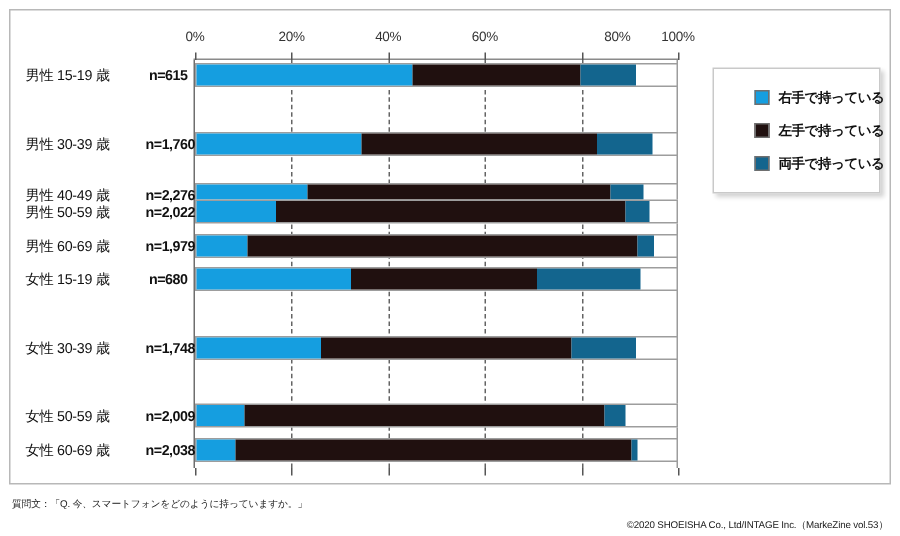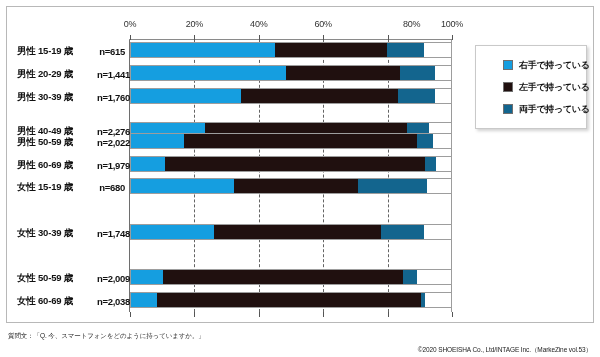--- a/index.html
+++ b/index.html
@@ -121,21 +121,21 @@
     width: 460px;
     height: 22.6px;
   }
 
   .row-label {
     position: absolute;
     left: 10px;
     top: 50%;
     transform: translateY(-50%);
     font-size: 9.5px;
-    font-weight: bold;
+    font-weight: normal;
     color: #111111;
     white-space: nowrap;
     letter-spacing: -0.2px;
   }
 
   .row-n {
     position: absolute;
     left: 90px;
     width: 28px;
     top: 50%;
@@ -261,29 +261,20 @@
       <div class="rows" id="rows">
           <div class="row" style="top: 0px; height: 22.6667px;">
             <div class="row-label">男性 15-19 歳</div>
             <div class="row-n">n=615</div>
             <div class="bar-track" style="top: 2.33333px;">
               <div class="seg seg-right" style="left: 0px; width: 144px; background: rgb(21, 158, 224);"></div>
               <div class="seg seg-left" style="left: 144px; width: 112px; background: rgb(32, 16, 15);"></div>
               <div class="seg seg-both" style="left: 256px; width: 37.12px; background: rgb(19, 101, 142);"></div>
             </div>
           </div>
-          <div class="row" style="top: 22.6667px; height: 22.6667px;">
-            <div class="row-label">男性 20-29 歳</div>
-            <div class="row-n">n=1,441</div>
-            <div class="bar-track" style="top: 2.33333px;">
-              <div class="seg seg-right" style="left: 0px; width: 154.88px; background: rgb(21, 158, 224);"></div>
-              <div class="seg seg-left" style="left: 154.88px; width: 113.92px; background: rgb(32, 16, 15);"></div>
-              <div class="seg seg-both" style="left: 268.8px; width: 34.88px; background: rgb(19, 101, 142);"></div>
-            </div>
-          </div>
           <div class="row" style="top: 45.3333px; height: 22.6667px;">
             <div class="row-label">男性 30-39 歳</div>
             <div class="row-n">n=1,760</div>
             <div class="bar-track" style="top: 2.33333px;">
               <div class="seg seg-right" style="left: 0px; width: 110.4px; background: rgb(21, 158, 224);"></div>
               <div class="seg seg-left" style="left: 110.4px; width: 156.8px; background: rgb(32, 16, 15);"></div>
               <div class="seg seg-both" style="left: 267.2px; width: 36.8px; background: rgb(19, 101, 142);"></div>
             </div>
           </div>
           <div class="row" style="top: 68px; height: 22.6667px; margin-top: 12px;">

